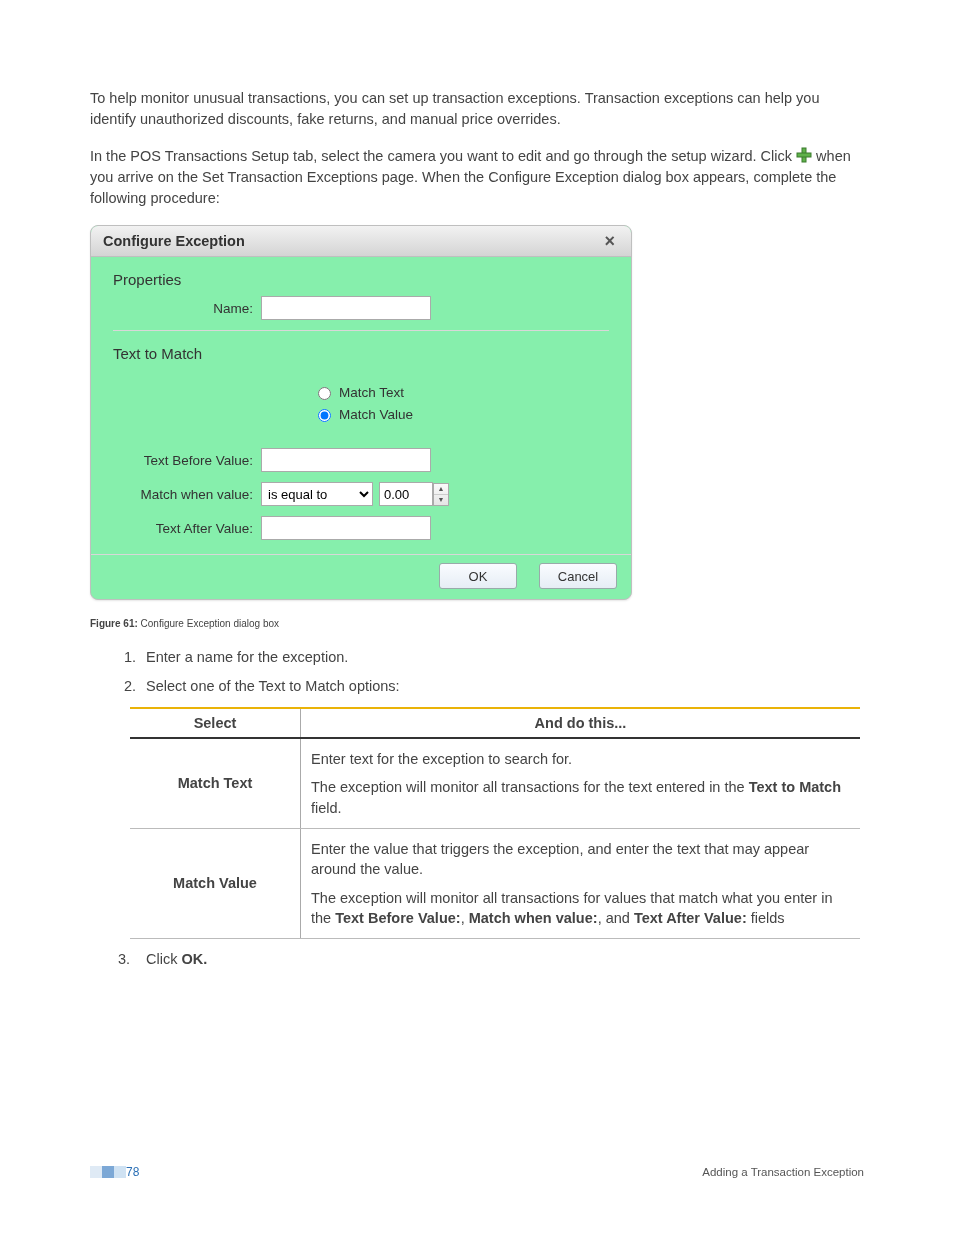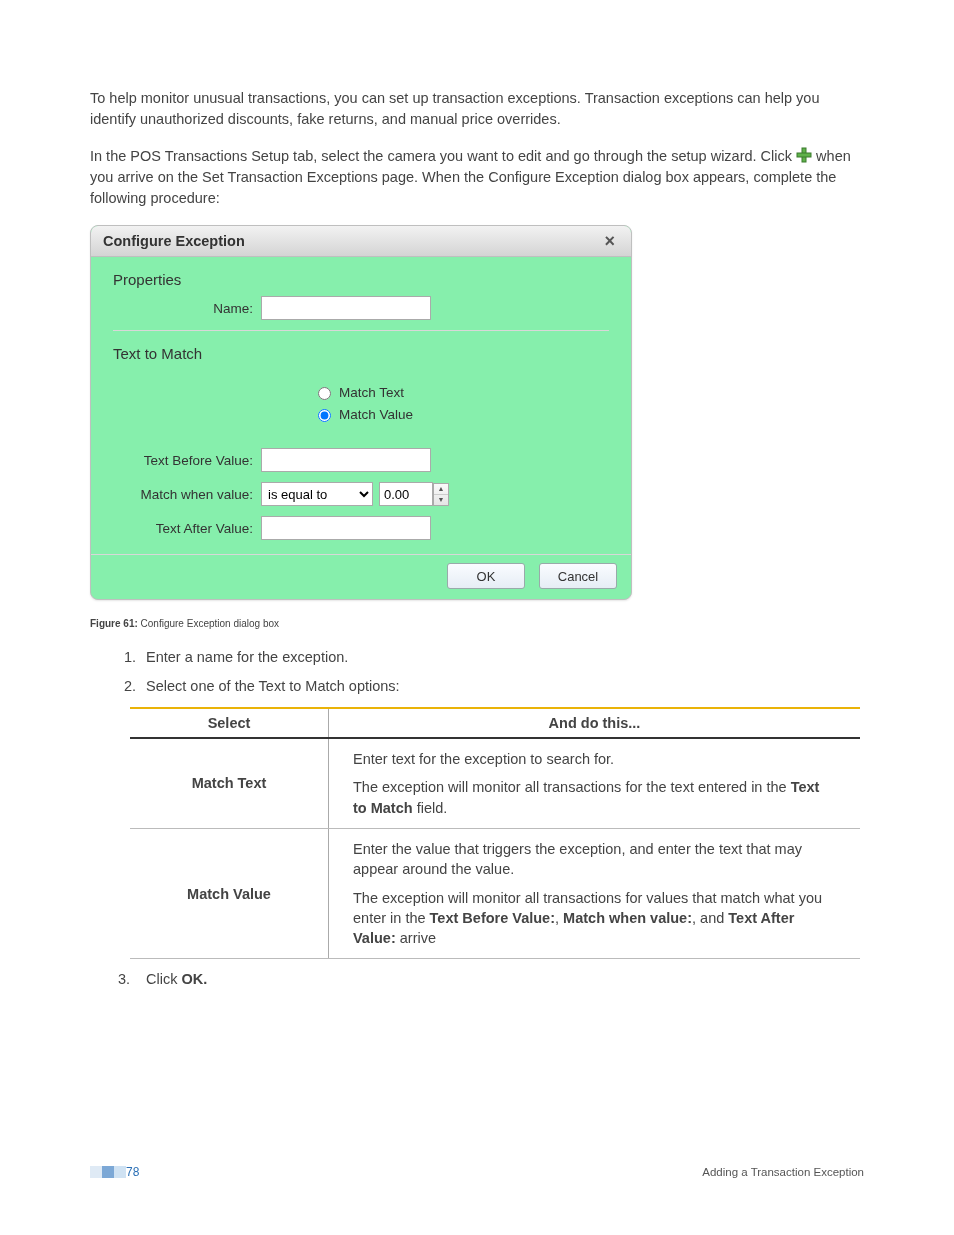--- a/index.html
+++ b/index.html
@@ -139,21 +139,21 @@
     text-align: center;
     color: #555;
     cursor: pointer;
   }
   .spinner-btns span:first-child { border-bottom: 1px solid #ccc; }
   .dialog-footer {
     border-top: 1px solid #d8d8d8;
     padding: 8px 14px 10px 14px;
     display: flex;
     justify-content: flex-end;
-    gap: 14px;
+    gap: 22px;
   }
   .dlg-button {
     width: 78px;
     height: 26px;
     border: 1px solid #9aa;
     background: linear-gradient(#fafcff,#e6edf5);
     font-family: inherit;
     font-size: 13px;
     color: #333;
     cursor: pointer;
@@ -203,21 +203,21 @@
   .options-table th:first-child,
   .options-table td:first-child {
     border-right: 1px solid #aaa;
     text-align: center;
     font-weight: bold;
     width: 150px;
     vertical-align: middle;
   }
   .options-table td {
     border-bottom: 1px solid #bbb;
-    padding: 10px 24px;
+    padding: 10px 10px;
     vertical-align: top;
     line-height: 1.4;
   }
   .options-table td .cell-para { margin: 0 0 8px 0; }
   .options-table td .cell-para:last-child { margin-bottom: 0; }
   .options-table b { font-weight: bold; }
 
   .page-footer {
     position: absolute;
     bottom: 56px;
@@ -349,21 +349,21 @@
           <div class="cell-para">
             <span>The exception will monitor all transactions for the text entered in the </span><b>Text to Match</b><span> field.</span>
           </div>
         </td>
       </tr>
       <tr>
         <td>Match Value</td>
         <td>
           <div class="cell-para">Enter the value that triggers the exception, and enter the text that may appear around the value.</div>
           <div class="cell-para">
-            <span>The exception will monitor all transactions for values that match what you enter in the </span><b>Text Before Value:</b><span>, </span><b>Match when value:</b><span>, and </span><b>Text After Value:</b><span> arrive</span>
+            <span>The exception will monitor all transactions for values that match what you enter in the </span><b>Text Before Value:</b><span>, </span><b>Match when value:</b><span>, and </span><b>Text After Value:</b><span> fields</span>
           </div>
         </td>
       </tr>
     </tbody>
   </table>
 
   <ol class="steps continue">
     <li>
       <span>Click </span><b>OK.</b>
     </li>

